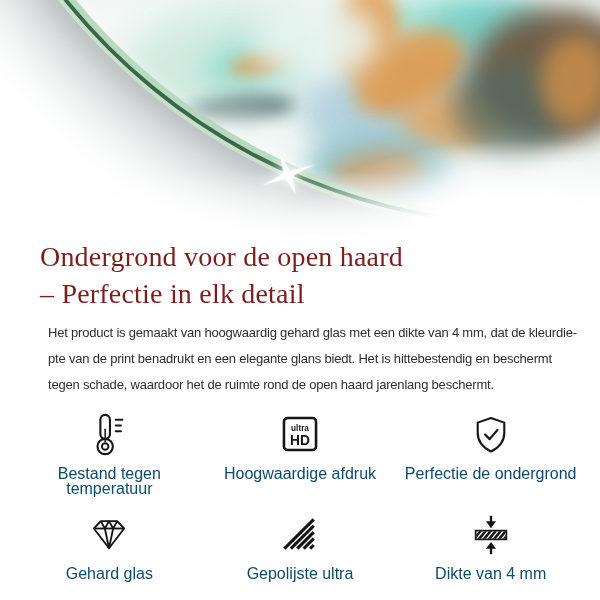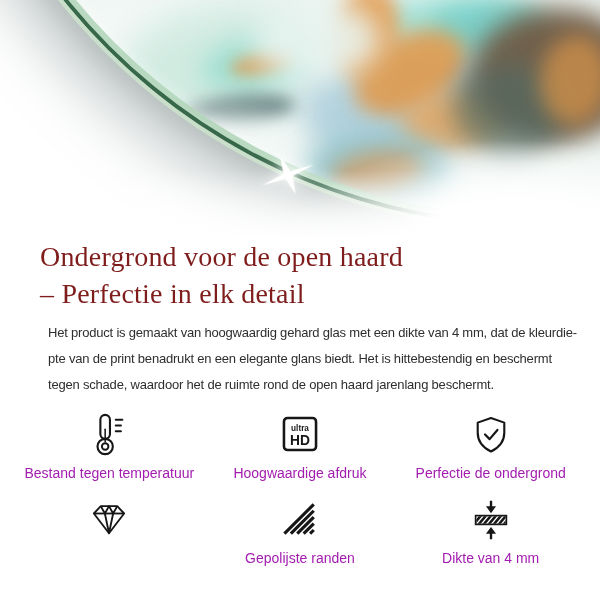--- a/index.html
+++ b/index.html
@@ -29,21 +29,21 @@
   .title{margin:2px 0 0;padding:0 40px;font-family:"Liberation Serif",serif;font-weight:400;
          font-size:28px;line-height:37px;color:#7f1d1d;letter-spacing:.2px;}
   .title span{display:block;}
   .desc{margin:8px;padding:0 40px;font-size:13px;line-height:26px;color:#2e2e2e;letter-spacing:-.2px;}
   .desc span{display:block;white-space:nowrap;}
 
   
   .features{margin-top:14px;padding:0 14px;display:grid;grid-template-columns:1fr 1fr 1fr;
             row-gap:16px;text-align:center;}
   .feature-icon{height:48px;display:flex;align-items:flex-start;justify-content:center;}
-  .feature-label{margin-top:6px;font-size:14px;line-height:15px;color:#a21caf;}
+  .feature-label{margin-top:6px;font-size:16px;line-height:15px;color:#0c4a6e;}
   svg text{font-family:"Liberation Sans",sans-serif;}
 </style>
 </head>
 <body>
 
 <div class="page">
 
   <div class="hero">
     <div class="disc"></div>
     <div class="art">
@@ -122,33 +122,34 @@
 
     <div class="feature">
       <div class="feature-icon">
         <svg width="44" height="44" viewBox="0 0 48 48" fill="none" stroke="#161616" stroke-width="2" stroke-linejoin="round">
           <path d="M15 10 H33 L40.5 18 L24 39.5 L7.5 18 Z"></path>
           <path d="M7.5 18 H40.5"></path>
           <path d="M15 10 L19.5 18 L24 10 L28.5 18 L33 10"></path>
           <path d="M19.5 18 L24 39.5 L28.5 18"></path>
         </svg>
       </div>
+      <div class="feature-label">Gehard glas</div>
     </div>
 
     <div class="feature">
       <div class="feature-icon">
         <svg width="44" height="44" viewBox="0 0 48 48" stroke="#161616" stroke-width="3.4">
           <line x1="7" y1="40" x2="39" y2="8"></line>
           <line x1="14" y1="40" x2="39" y2="15"></line>
           <line x1="21" y1="40" x2="39" y2="22"></line>
           <line x1="28" y1="40" x2="39" y2="29"></line>
           <line x1="35" y1="40" x2="39" y2="36"></line>
         </svg>
       </div>
-      <div class="feature-label">Gepolijste randen</div>
+      <div class="feature-label">Gepolijste ultra</div>
     </div>
 
     <div class="feature">
       <div class="feature-icon">
         <svg width="44" height="46" viewBox="0 0 48 48">
           <defs>
               <clipPath id="tclip">
                 <rect x="8" y="20" width="32" height="8"></rect>
               </clipPath>
             </defs>

